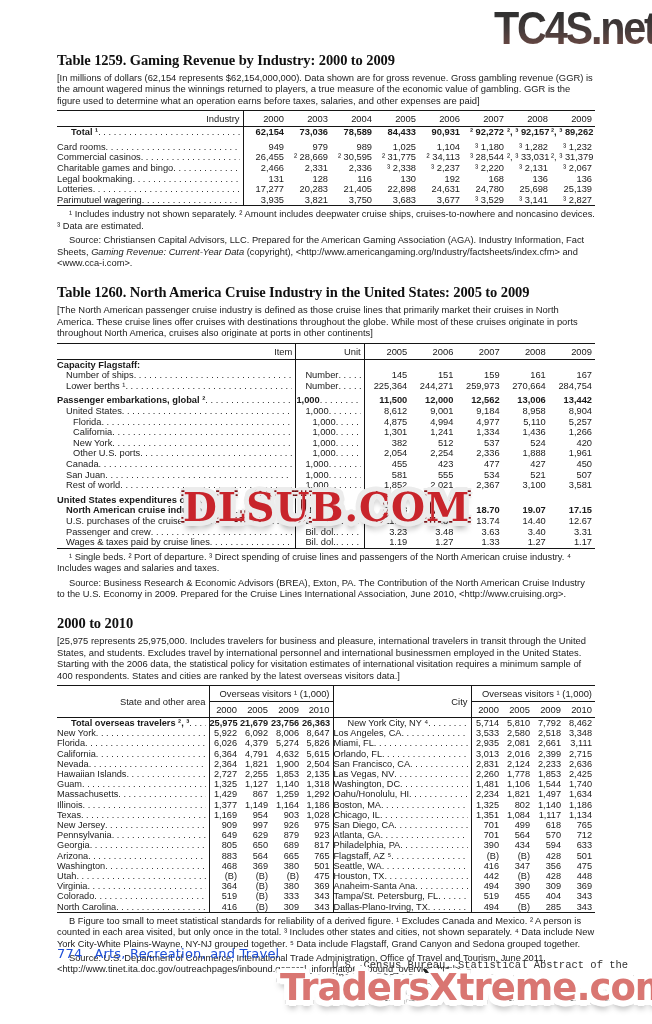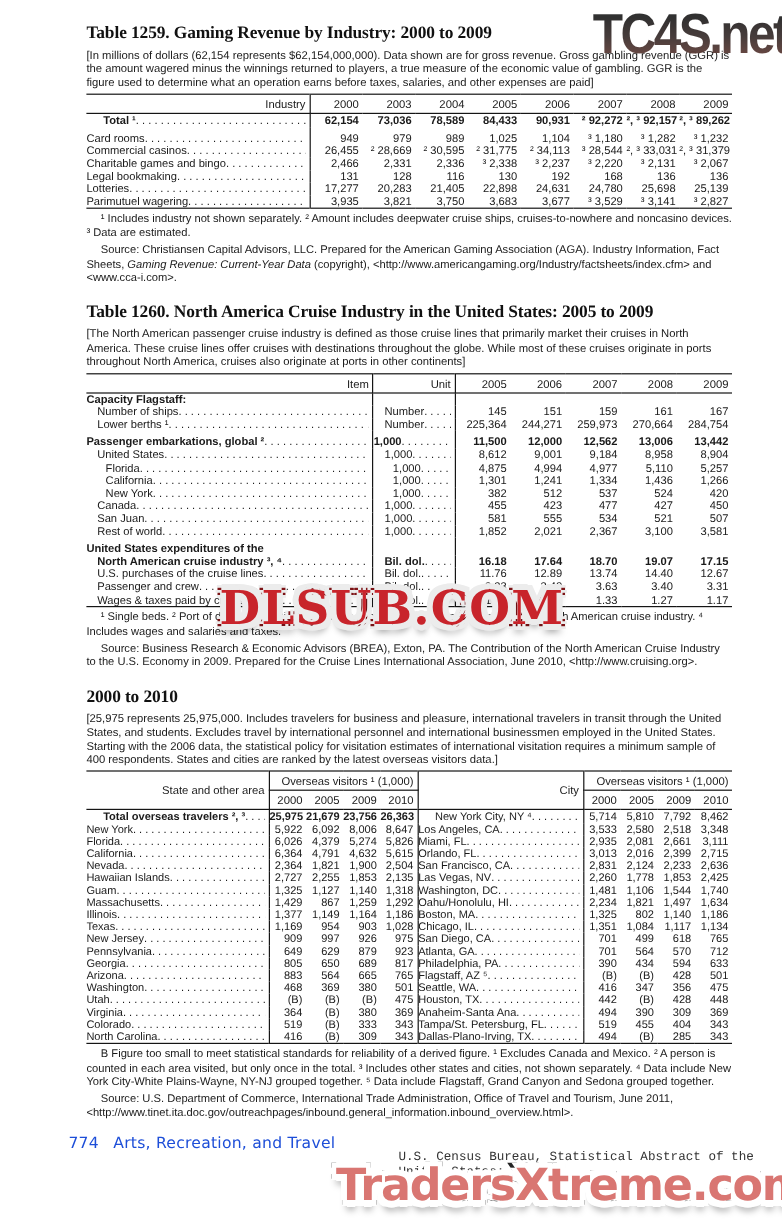--- a/index.html
+++ b/index.html
@@ -2,21 +2,21 @@
 <html style="--wm-red: #c8242b; --wm-salmon: #d97672; --wm-maroon: #74453d;"><head>
 <meta charset="utf-8">
 <style>
   html,body{margin:0;padding:0;}
   body{
     width:652px;height:1024px;position:relative;overflow:hidden;
     background:#fff;color:#1a1a1a;
     font-family:"Liberation Sans", sans-serif;
     -webkit-font-smoothing:antialiased;
   }
-  .content{position:absolute;left:57px;top:20px;width:538px;margin-left:15px;}
+  .content{position:absolute;left:57px;top:52px;width:538px;}
   .tblock{margin:0 0 15px 0;}
   .ttl{
     font-family:"Liberation Serif", serif;font-weight:700;
     font-size:14.5px;line-height:17px;letter-spacing:-0.1px;
     white-space:nowrap;margin:0 0 3px 0;color:#111;
   }
   .hn{font-size:9.4px;line-height:11.4px;margin:0 0 4px 0;}
   .fn,.src{font-size:9.3px;line-height:11.4px;margin:3px 0 0 0;text-indent:12px;}
   .src .it{font-style:italic;}
 
@@ -427,20 +427,39 @@
                 <span class="ldr"></span>
               </span>
             </td>
             <td class="num">382</td>
             <td class="num">512</td>
             <td class="num">537</td>
             <td class="num">524</td>
             <td class="num">420</td>
           </tr>
 
+          <tr class="i2">
+            <td class="vr">
+              <span class="lw">
+                <span class="lbl">Other U.S. ports</span>
+                <span class="ldr"></span>
+              </span>
+            </td>
+            <td class="vr">
+              <span class="lw">
+                <span class="lbl">1,000</span>
+                <span class="ldr"></span>
+              </span>
+            </td>
+            <td class="num">2,054</td>
+            <td class="num">2,254</td>
+            <td class="num">2,336</td>
+            <td class="num">1,888</td>
+            <td class="num">1,961</td>
+          </tr>
 
           <tr class="i1">
             <td class="vr">
               <span class="lw">
                 <span class="lbl">Canada</span>
                 <span class="ldr"></span>
               </span>
             </td>
             <td class="vr">
               <span class="lw">

